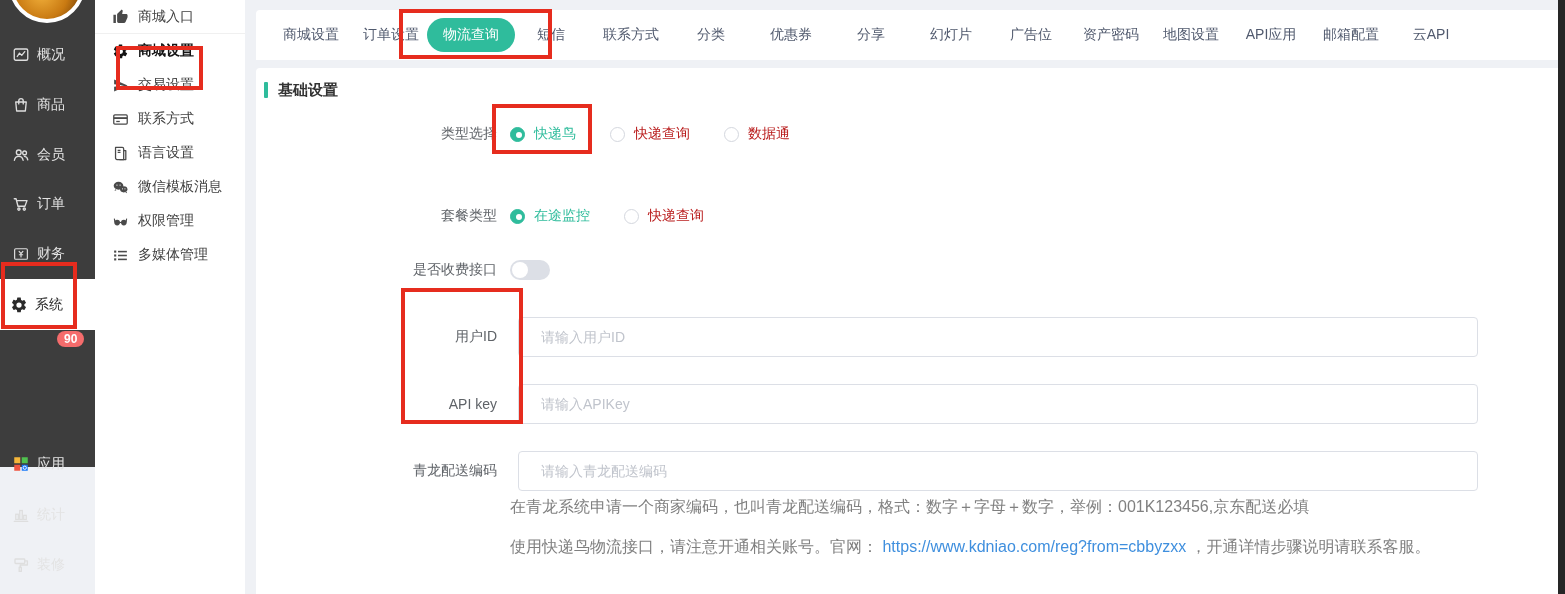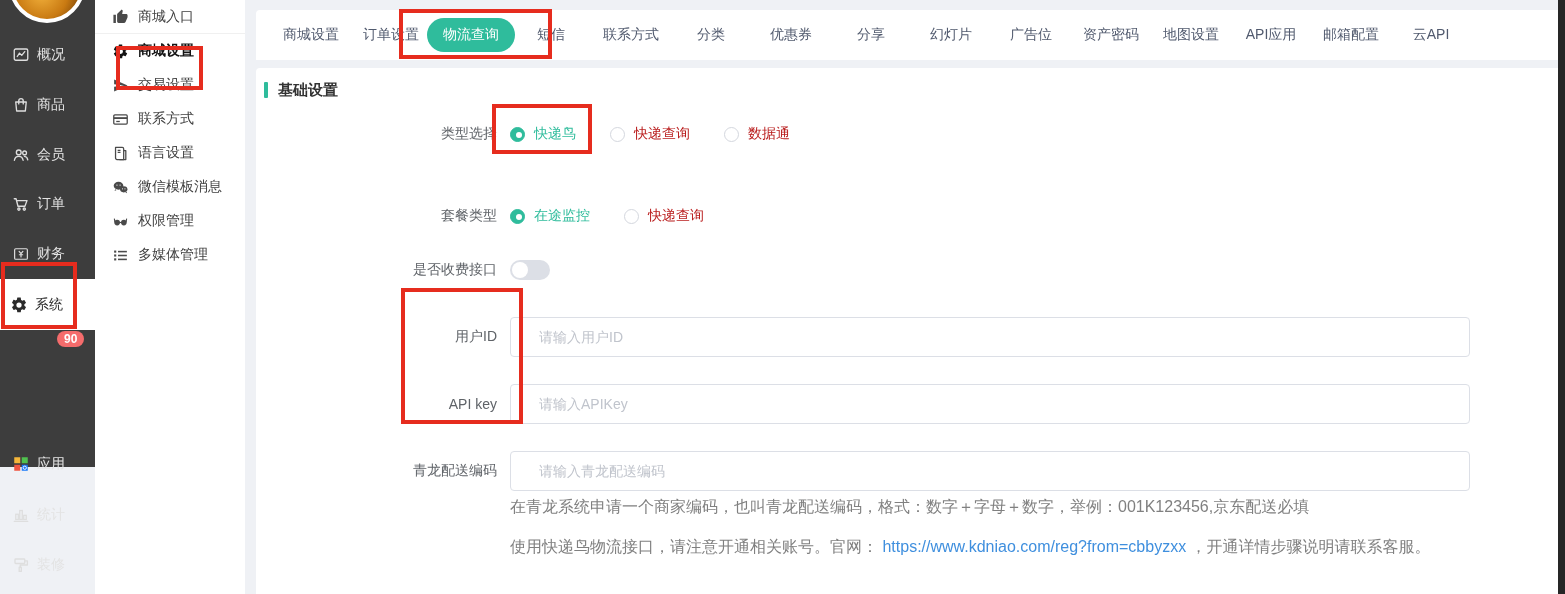--- a/index.html
+++ b/index.html
@@ -51,22 +51,22 @@
   .radio{display:flex;align-items:center;margin-right:34px;cursor:pointer;}
   .rdot{width:15px;height:15px;border-radius:50%;border:1px solid #d4d7de;background:#fff;margin-right:9px;flex:none;position:relative;}
   .radio.sel .rdot{background:var(--teal);border-color:var(--teal);}
   .radio.sel .rdot::after{content:"";position:absolute;left:4.5px;top:4.5px;width:6px;height:6px;border-radius:50%;background:#fff;}
   .radio .rlab{color:#b91c1c;}
   .radio.sel .rlab{color:var(--teal);}
 
   .toggle{width:40px;height:20px;border-radius:10px;background:#dcdfe6;position:relative;cursor:pointer;}
   .toggle .knob{position:absolute;left:2px;top:2px;width:16px;height:16px;border-radius:50%;background:#fff;}
 
-  .tinput{width:960px;height:40px;border:1px solid var(--border);border-radius:4px;padding:0 28px;font-size:14px;
-    color:#333;outline:none;font-family:inherit;background:#fff;}
+  .tinput{width:960px;height:40px;border:1px solid var(--border);border-radius:4px;padding:0 22px;font-size:14px;
+    color:#333;outline:none;font-family:inherit;background:#fff;margin-left:8px;}
   .tinput::placeholder{color:var(--ph);}
 
   .help{position:absolute;left:254px;font-size:16px;color:var(--help);}
   .help a{color:var(--link);text-decoration:none;}
 
   
   .anno{position:absolute;border:4px solid var(--red);z-index:9;pointer-events:none;}
   .anno1{left:399px;top:9px;width:153px;height:50px;}
   .anno2{left:116px;top:46px;width:87px;height:44px;}
   .anno3{left:1px;top:262px;width:76px;height:67px;}

